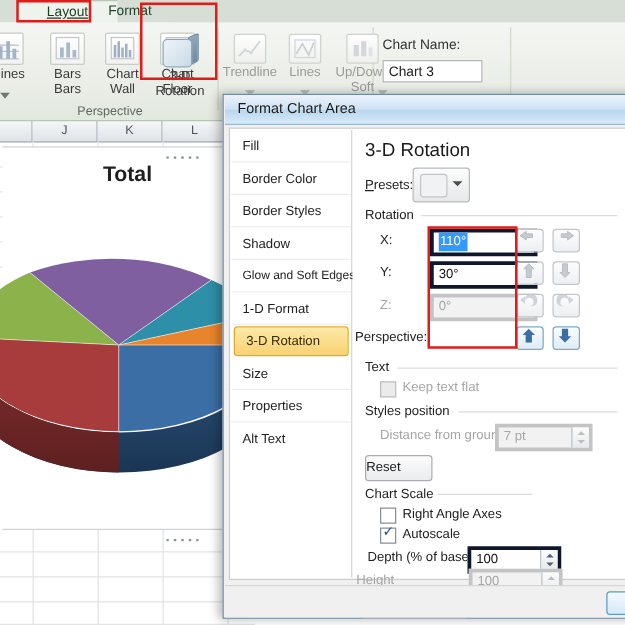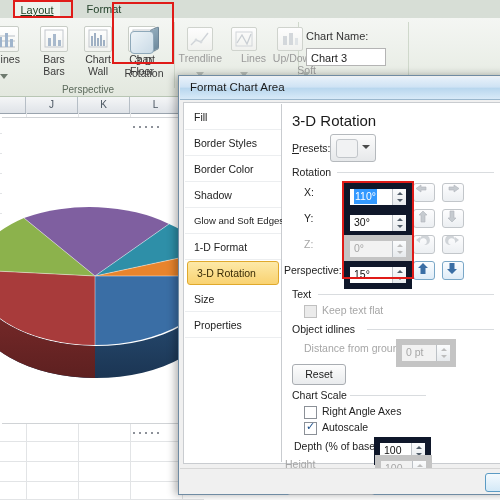--- a/index.html
+++ b/index.html
@@ -10,34 +10,34 @@
     -webkit-font-smoothing:antialiased;
   }
   .abs{position:absolute;}
 
   
   #ribbon{left:0;top:0;width:500px;height:96px;background:#f1f3f1;}
   #tabstrip{left:0;top:0;width:500px;height:18px;background:#d7ded6;}
   .tab{position:absolute;top:0;height:18px;line-height:18px;font-size:11px;color:#1c3d20;
        text-align:center;}
   .tab.active{background:#eef3ed;border-top:1px solid #b9c8b6;}
-  #tab-layout{left:14px;width:46px;text-decoration:underline;}
+  #tab-layout{left:14px;width:80px;text-decoration:underline;}
   #tab-format{left:76px;width:56px;color:#23422a;}
   #tab-rest{left:138px;width:362px;height:18px;background:#d7ded6;}
   #ribbon-body{left:0;top:18px;width:500px;height:78px;
      background:linear-gradient(to bottom,#f4f6f3 0%,#eaeee7 62%,#e3e8df 100%);
      border-bottom:1px solid #b8c6b4;}
 
   .rgroup{position:absolute;top:0;height:78px;}
   .rsep{position:absolute;top:4px;width:1px;height:66px;background:#cfd8cb;}
   .gname{position:absolute;bottom:1px;width:100%;text-align:center;font-size:10px;color:#5d6b5d;}
 
   .rbtn{position:absolute;top:4px;width:44px;height:58px;text-align:center;}
   .rbtn .lb{display:block;font-size:10.5px;color:#3b3b3b;line-height:11.5px;}
-  .rbtn .lb.dim{color:#9a9a9a;text-align:right;}
+  .rbtn .lb.dim{color:#9a9a9a;}
   .icobox{width:26px;height:24px;margin:4px auto 2px;border:1px solid #c8cdc6;border-radius:2px;
      background:linear-gradient(to bottom,#ffffff,#f2f3f0);position:relative;overflow:hidden;}
 
   #hl-layout{left:13px;top:0px;width:60px;height:18px;border:2px solid #e01b18;box-sizing:border-box;}
   #hl-3drot{left:112px;top:2px;width:62px;height:62px;border:2px solid #e01b18;box-sizing:border-box;}
 
   
   .cube{width:28px;height:26px;margin:4px auto 2px;position:relative;}
   .cube .face{position:absolute;left:0;top:3px;width:22px;height:21px;border-radius:4px;
      background:linear-gradient(135deg,#eef4f8,#c9dae6);border:1px solid #8fa9ba;}
@@ -100,21 +100,21 @@
      margin:1px 2px;}
 
   
   #pane{position:absolute;left:98px;top:1px;width:222px;height:358px;background:#fff;}
   #pane-h{position:absolute;left:10px;top:8px;font-size:15px;color:#1a1a1a;}
   .sec-label{position:absolute;font-size:10.5px;color:#222;}
   .sec-rule{position:absolute;height:1px;background:#d9dcdf;}
   .fld-label{position:absolute;font-size:10.5px;color:#222;}
   .fld-label.dim{color:#a6a6a6;}
 
-  .spin{position:absolute;width:56px;height:16px;border:6px solid #0f172a;background:#fff;}
+  .spin{position:absolute;width:56px;height:16px;border:3px solid #0f172a;background:#fff;padding-left:24px;}
   .spin .val{position:absolute;left:4px;top:0;line-height:15px;font-size:10.5px;color:#111;}
   .spin.selvalue .val{background:#3399ff;color:#fff;padding:0 1px;}
   .spin.dis{background:#f2f2f2;border-color:#c4c4c4;}
   .spin.dis .val{color:#a6a6a6;}
   .spbtns{position:absolute;right:0;top:0;width:13px;height:16px;
      border-left:1px solid #bcc1c6;background:linear-gradient(to bottom,#fbfcfd,#e7eaed);}
   .spbtns i{position:absolute;left:4px;display:block;width:0;height:0;
      border-left:3px solid transparent;border-right:3px solid transparent;}
   .spbtns i.up{top:3px;border-bottom:3px solid #54606c;}
   .spbtns i.dn{bottom:3px;border-top:3px solid #54606c;}
@@ -124,21 +124,21 @@
   .arrbtn{position:absolute;width:20px;height:17px;border:1px solid #c2c6ca;border-radius:3px;
      background:linear-gradient(to bottom,#fdfdfe,#eceff2);}
   .arrbtn.act{border-color:#7aa7c7;background:linear-gradient(to bottom,#fbfdff,#dfecf7);}
 
   .chk{position:absolute;width:11px;height:11px;border:1px solid #8b9097;background:#fff;}
   .chk.dis{background:#ebebeb;border-color:#c0c0c0;}
   .chk .tick{position:absolute;left:1px;top:-2px;font-size:11px;color:#1b4f8a;line-height:11px;}
 
   .pbtn{position:absolute;height:19px;border:1px solid #a9adb2;border-radius:3px;
      background:linear-gradient(to bottom,#fdfdfd,#e9ebed);
-     font-size:10.5px;color:#1a1a1a;text-align:center;line-height:18px;}
+     font-size:10.5px;color:#1a1a1a;line-height:18px;}
 
   #preset-btn{position:absolute;left:48px;top:30px;width:44px;height:26px;
      border:1px solid #b5b9bd;border-radius:3px;
      background:linear-gradient(to bottom,#fcfcfc,#e6e8ea);}
   #preset-sw{position:absolute;left:5px;top:4px;width:20px;height:17px;
      border:1px solid #c2c6ca;border-radius:3px;background:#f1f2f3;}
   #preset-car{position:absolute;left:31px;top:10px;width:0;height:0;
      border-left:4px solid transparent;border-right:4px solid transparent;border-top:4px solid #4a4a4a;}
   u{text-decoration:underline;}
 </style>
@@ -164,20 +164,21 @@
   <div class="gridrow" style="top:385px"></div>
   <div class="gridrow" style="top:403px"></div>
 
   <div class="gridcol" style="left:26px;height:387px"></div>
   <div class="gridcol" style="left:78px;height:387px"></div>
   <div class="gridcol" style="left:130px;height:387px"></div>
   <div class="gridcol" style="left:182px;height:387px"></div>
 </div>
 
 <div class="abs" id="chartobj">
+  <div id="charttitle">Total</div>
 
   <div class="gripdots" style="top:-3px">
     <svg width="26" height="3" viewBox="0 0 26 3">
         <g fill="#8d9199">
       <rect x="0" y="0" width="2" height="2"></rect>
           <rect x="6" y="0" width="2" height="2"></rect>
       <rect x="12" y="0" width="2" height="2"></rect>
           <rect x="18" y="0" width="2" height="2"></rect>
       <rect x="24" y="0" width="2" height="2"></rect>
         </g>
@@ -403,28 +404,29 @@
 <div class="abs" id="dialog">
 
   <div id="dlg-title">
     <div id="dlg-title-text">Format Chart Area</div>
   </div>
 
   <div id="dlg-inner">
 
     <div id="navlist">
       <div class="navitem">Fill</div>
+      <div class="navitem">Border Color</div>
       <div class="navitem">Border Styles</div>
-      <div class="navitem">Border Color</div>
       <div class="navitem">Shadow</div>
       <div class="navitem" style="font-size:9.6px">Glow and Soft Edges</div>
       <div class="navitem">1-D Format</div>
       <div class="navitem sel">3-D Rotation</div>
       <div class="navitem">Size</div>
       <div class="navitem">Properties</div>
+      <div class="navitem" style="border-bottom:none">Alt Text</div>
     </div>
 
     <div id="pane">
       <div id="pane-h">3-D Rotation</div>
 
       <div class="fld-label" style="left:10px;top:38px"><u>P</u><span title="Presets:">resets:</span></div>
       <div id="preset-btn">
         <div id="preset-sw"></div>
         <div id="preset-car"></div>
       </div>
@@ -483,50 +485,43 @@
             <path d="M12,9 A5,5 0 1 0 6,3 L6,1 L2,4 L6,7 L6,5 A3.4,3.4 0 1 1 10,9 Z" fill="#d0d4d8"></path>
           </svg>
       </div>
       <div class="arrbtn" style="left:160px;top:131px">
         <svg width="18" height="15" viewBox="0 0 18 15">
             <path d="M6,9 A5,5 0 1 1 12,3 L12,1 L16,4 L12,7 L12,5 A3.4,3.4 0 1 0 8,9 Z" fill="#d0d4d8"></path>
           </svg>
       </div>
 
       <div class="fld-label" style="left:2px;top:160px">Perspective:</div>
-      <div class="spin" style="left:62px;top:157px">
-        <span class="val">15°</span>
-        <span class="spbtns">
-            <i class="up"></i>
-            <i class="dn"></i>
-          </span>
-      </div>
       <div class="arrbtn act" style="left:131px;top:157px">
         <svg width="18" height="15" viewBox="0 0 18 15">
             <path d="M9,1 L14,6 L11.5,6 L11.5,12 L6.5,12 L6.5,6 L4,6 Z" fill="#3a6ea5"></path>
           </svg>
       </div>
       <div class="arrbtn act" style="left:160px;top:157px">
         <svg width="18" height="15" viewBox="0 0 18 15">
             <path d="M9,12 L14,7 L11.5,7 L11.5,1 L6.5,1 L6.5,7 L4,7 Z" fill="#3a6ea5"></path>
           </svg>
       </div>
 
       <div class="abs" style="left:60px;top:77px;width:72px;height:98px;border:2px solid #e01b18;box-sizing:border-box"></div>
 
       <div class="sec-label" style="left:10px;top:184px">Text</div>
       <div class="sec-rule" style="left:36px;top:190px;width:176px"></div>
       <div class="chk dis" style="left:22px;top:201px"></div>
       <div class="fld-label dim" style="left:40px;top:200px">Keep text flat</div>
 
-      <div class="sec-label" style="left:10px;top:219px">Object idlines</div>
+      <div class="sec-label" style="left:10px;top:219px">Styles position</div>
       <div class="sec-rule" style="left:85px;top:225px;width:127px"></div>
       <div class="fld-label dim" style="left:22px;top:238px">Distance from ground:</div>
       <div class="spin dis" style="left:114px;top:235px;width:48px">
-        <span class="val">0 pt</span>
+        <span class="val">7 pt</span>
         <span class="spbtns">
             <i class="up"></i>
             <i class="dn"></i>
           </span>
       </div>
 
       <div class="pbtn" style="left:10px;top:260px;width:52px">Reset</div>
 
       <div class="sec-label" style="left:10px;top:285px">Chart Scale</div>
       <div class="sec-rule" style="left:68px;top:291px;width:76px"></div>

